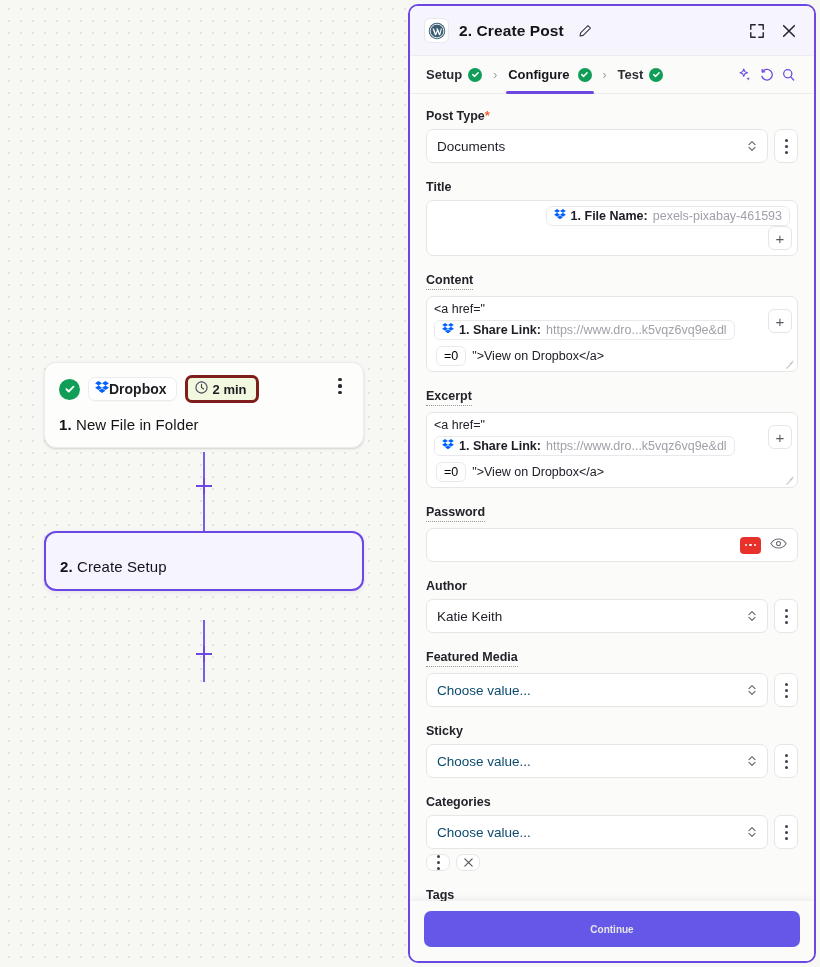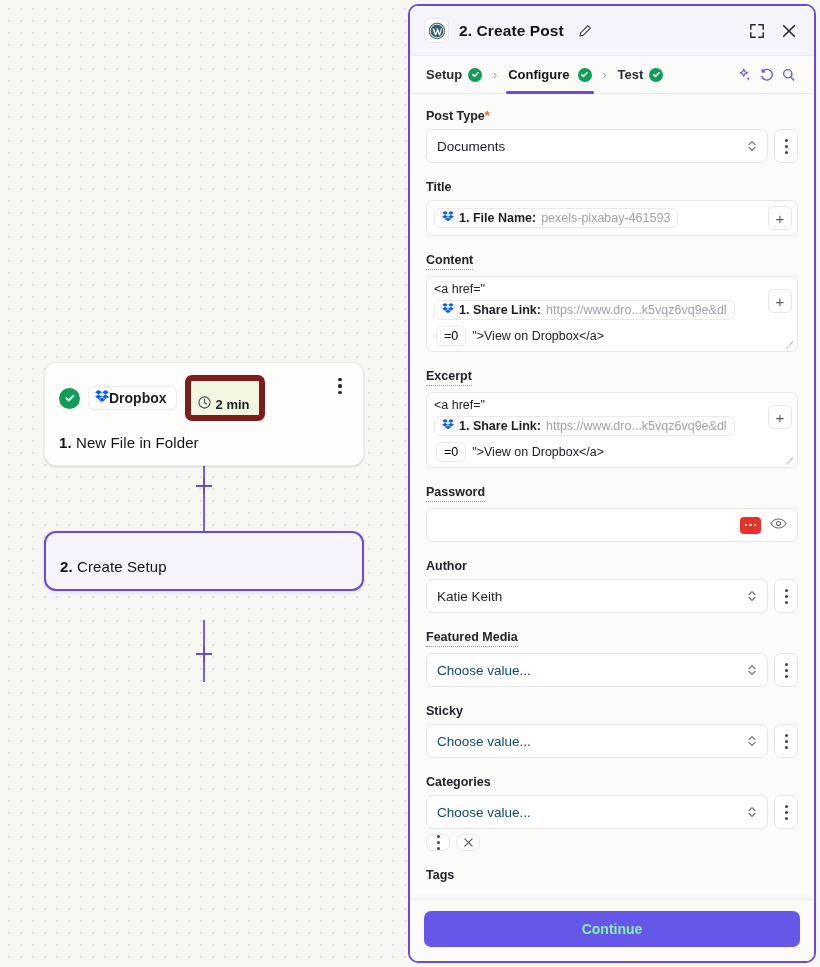--- a/index.html
+++ b/index.html
@@ -45,22 +45,22 @@
   .check svg { display:block; }
   .app-pill {
     display: inline-flex; align-items: center; 
     background: #ffffff; border: 1px solid #ececec;
     border-radius: 7px; padding: 3px 9px 3px 6px;
     font-size: 14px; font-weight: 700; color: #1c1c22;
     box-shadow: 0 1px 1px rgba(0,0,0,.03);
   }
   .time-pill {
     display: inline-flex; align-items: center; gap: 5px;
-    background: #f2f7df; border: 6px solid #7f1d1d;
-    border-radius: 7px; padding: 15px 9px 3px 7px;
+    background: #f2f7df; border: 3px solid #7f1d1d;
+    border-radius: 7px; padding: 3px 9px 3px 7px;
     font-size: 13px; font-weight: 600; color: #1c1c22;
   }
   .node-title {
     margin-top: 13px; font-size: 15px; color: #13131a;
     font-weight: 400; letter-spacing: .1px;
   }
   .node-title b { font-weight: 700; }
   .kebab {
     position: absolute; right: 0px; top: 0px;
     width: 18px; height: 22px;
@@ -177,22 +177,22 @@
   .x-btn {
     width: 24px; flex: 0 0 24px;
     background: #ffffff; border: 1px solid #e6e6e6; border-radius: 7px;
     display: flex; align-items: center; justify-content: center;
     color: #55555f; font-size: 13px; cursor: pointer;
   }
 
   
   .token-field {
     background: #ffffff; border: 1px solid #e6e6e6; border-radius: 7px;
-    display: flex; align-items: center; padding: 5px 5px 5px 7px;
-    min-height: 34px; position: relative;
+    display: flex; align-items: flex-end; padding: 5px 5px 5px 7px;
+    min-height: 34px; position: relative; flex-direction: column;
   }
   .token-inner { flex: 1 1 auto; display: flex; flex-wrap: wrap; align-items: center; gap: 4px; padding-right: 2px; }
   .token {
     display: inline-flex; align-items: center; gap: 5px;
     background: #ffffff; border: 1px solid #e9e9ec; border-radius: 6px;
     padding: 2px 7px; font-size: 12.5px; white-space: nowrap;
     max-width: 100%; overflow: hidden;
   }
   .token .tok-label { font-weight: 700; color: #1c1c24; }
   .token .tok-val { color: #a0a0aa; overflow: hidden; text-overflow: ellipsis; }
@@ -228,21 +228,21 @@
   .secret-box i { width: 2.6px; height: 2.6px; border-radius: 50%; background: #fff; }
 
   .panel-footer {
     flex: 0 0 auto; padding: 10px 14px 14px 14px;
     background: #fbfbfa;
     box-shadow: 0 -3px 6px rgba(20,20,40,.05);
     z-index: 3;
   }
   .continue {
     width: 100%; height: 36px; border: none; border-radius: 7px;
-    background: #6558e8; color: #86efac; font-size: 14px; font-weight: 700;
+    background: #6558e8; color: #e5e5e5; font-size: 10px; font-weight: 700;
     font-family: "Liberation Sans", sans-serif; cursor: pointer;
   }
 </style>
 </head>
 <body>
 
 <div id="canvas">
 
   <div class="connector c1"></div>
   <div class="plus p1"></div>

